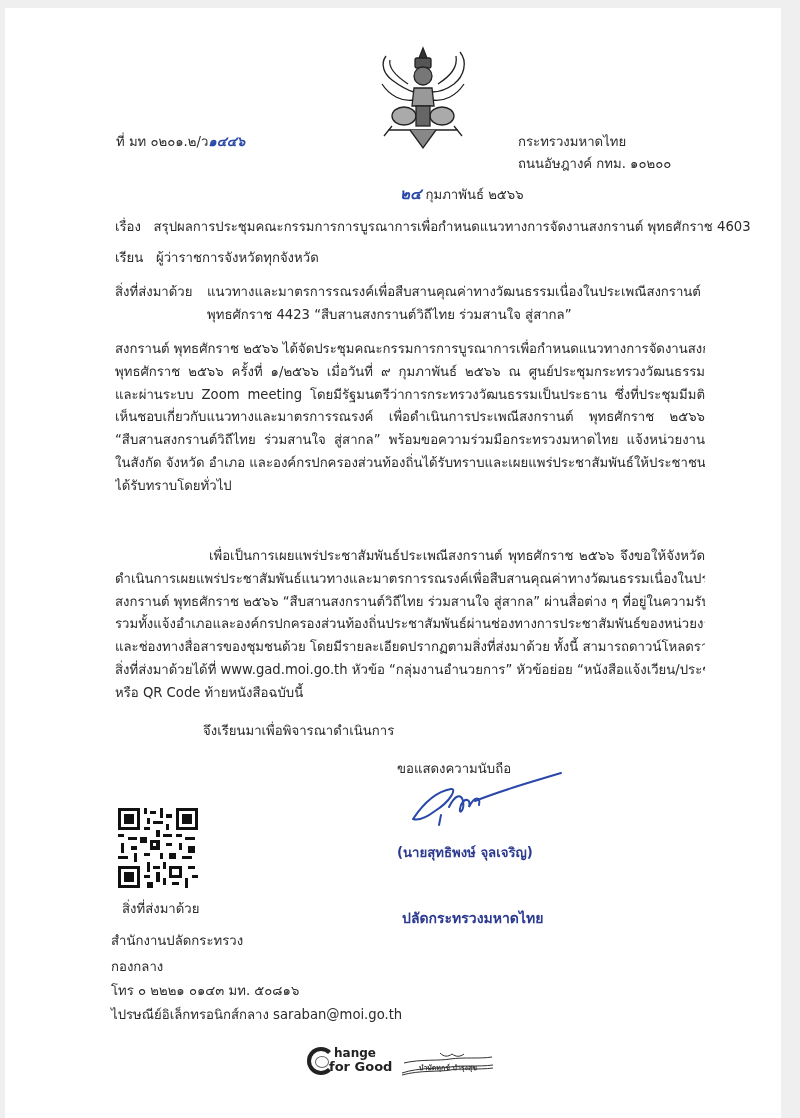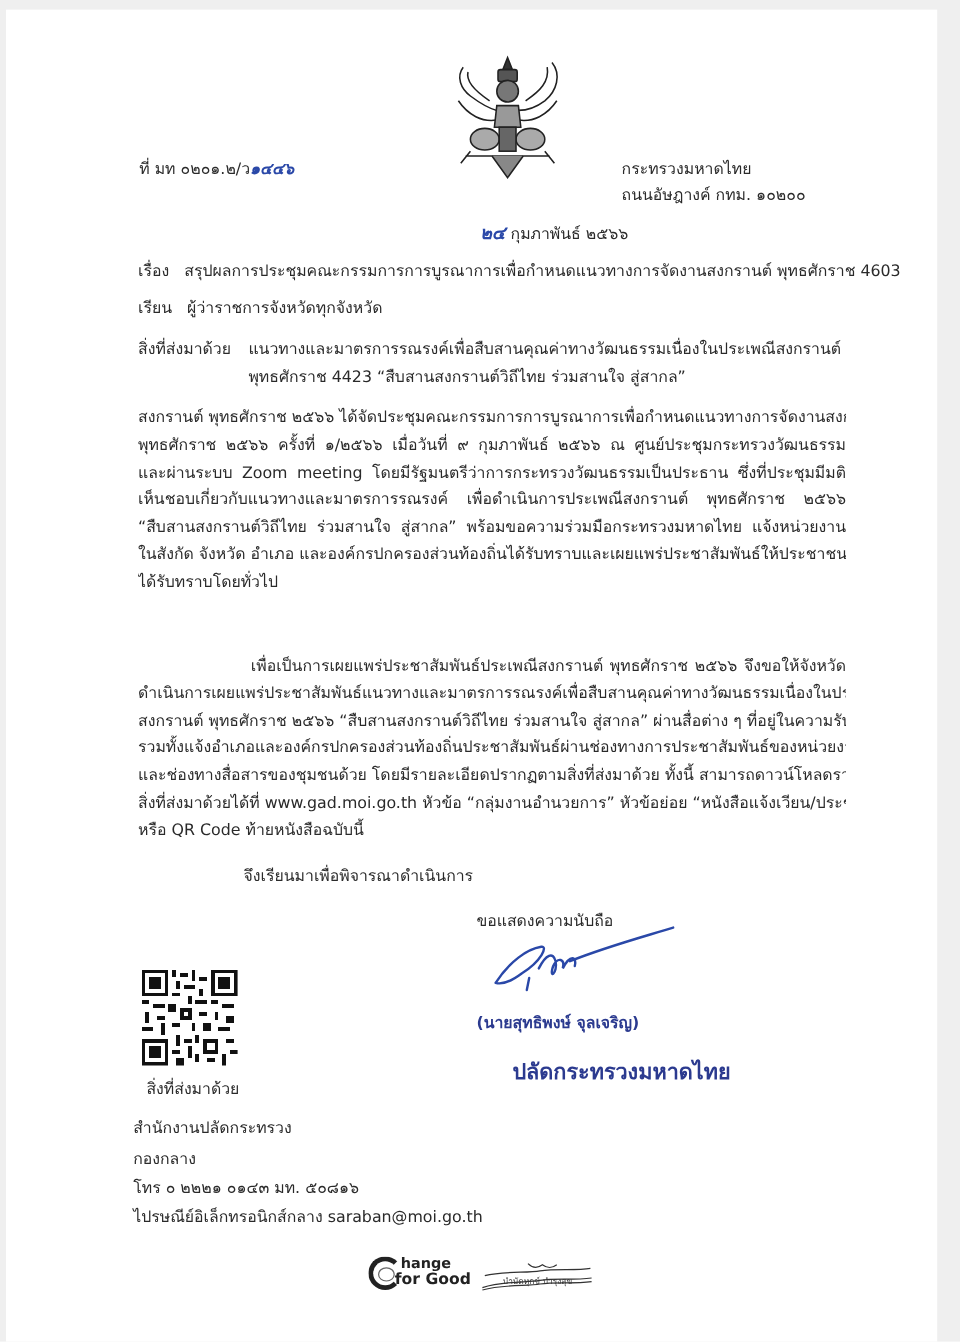--- a/index.html
+++ b/index.html
@@ -105,21 +105,21 @@
   <svg class="sig" viewBox="0 0 160 60">
     <g fill="none" stroke="#2a48a8" stroke-width="2" stroke-linecap="round">
       <path d="M8 48 C20 30 34 20 46 18 C52 17 46 30 30 40 C22 46 14 50 8 48"></path>
       <path d="M44 36 C50 24 56 22 58 30 C60 40 52 46 56 34 C60 26 66 28 64 36 C70 24 76 26 74 34"></path>
       <path d="M70 30 C100 18 130 10 156 2"></path>
       <path d="M36 44 L34 54"></path>
     </g>
   </svg>
 
   <div class="abs blue" style="left:392px; top:834px; font-size:13.2px; font-weight:bold;">(นายสุทธิพงษ์  จุลเจริญ)</div>
-  <div class="abs blue" style="left:397px; top:870px; font-size:18px; font-weight:bold;margin-left:25px;">ปลัดกระทรวงมหาดไทย</div>
+  <div class="abs blue" style="left:397px; top:899px; font-size:14px; font-weight:bold;">ปลัดกระทรวงมหาดไทย</div>
 
   <svg class="qr" viewBox="0 0 25 25" shape-rendering="crispEdges">
     <rect width="25" height="25" fill="#fff"></rect>
     <g fill="#111">
       <rect x="0" y="0" width="7" height="7"></rect>
         <rect x="1" y="1" width="5" height="5" fill="#fff"></rect>
         <rect x="2" y="2" width="3" height="3"></rect>
       <rect x="18" y="0" width="7" height="7"></rect>
         <rect x="19" y="1" width="5" height="5" fill="#fff"></rect>
         <rect x="20" y="2" width="3" height="3"></rect>
@@ -184,15 +184,15 @@
   </div>
 
   <svg class="logo2" viewBox="0 0 95 26">
     <g fill="none" stroke="#333" stroke-width="1">
       <path d="M2 22 C20 16 40 18 50 16 C62 14 78 16 93 14"></path>
       <path d="M2 24 C20 19 40 21 50 19 C62 17 78 19 93 17"></path>
       <path d="M4 12 C20 8 40 10 50 8 C64 6 80 8 92 6"></path>
       <path d="M40 2 C44 6 48 6 52 3 C56 6 60 6 64 3"></path>
     </g>
   </svg>
-  <div class="abs" style="left:414px; top:1054px; font-size:7px; color:#333;">บำบัดทุกข์ บำรุงสุข</div>
+  <div class="abs" style="left:414px; top:1054px; font-size:7px; color:#333;font-weight:bold;">บำบัดทุกข์ บำรุงสุข</div>
 
 </div>
 
 </body></html>

